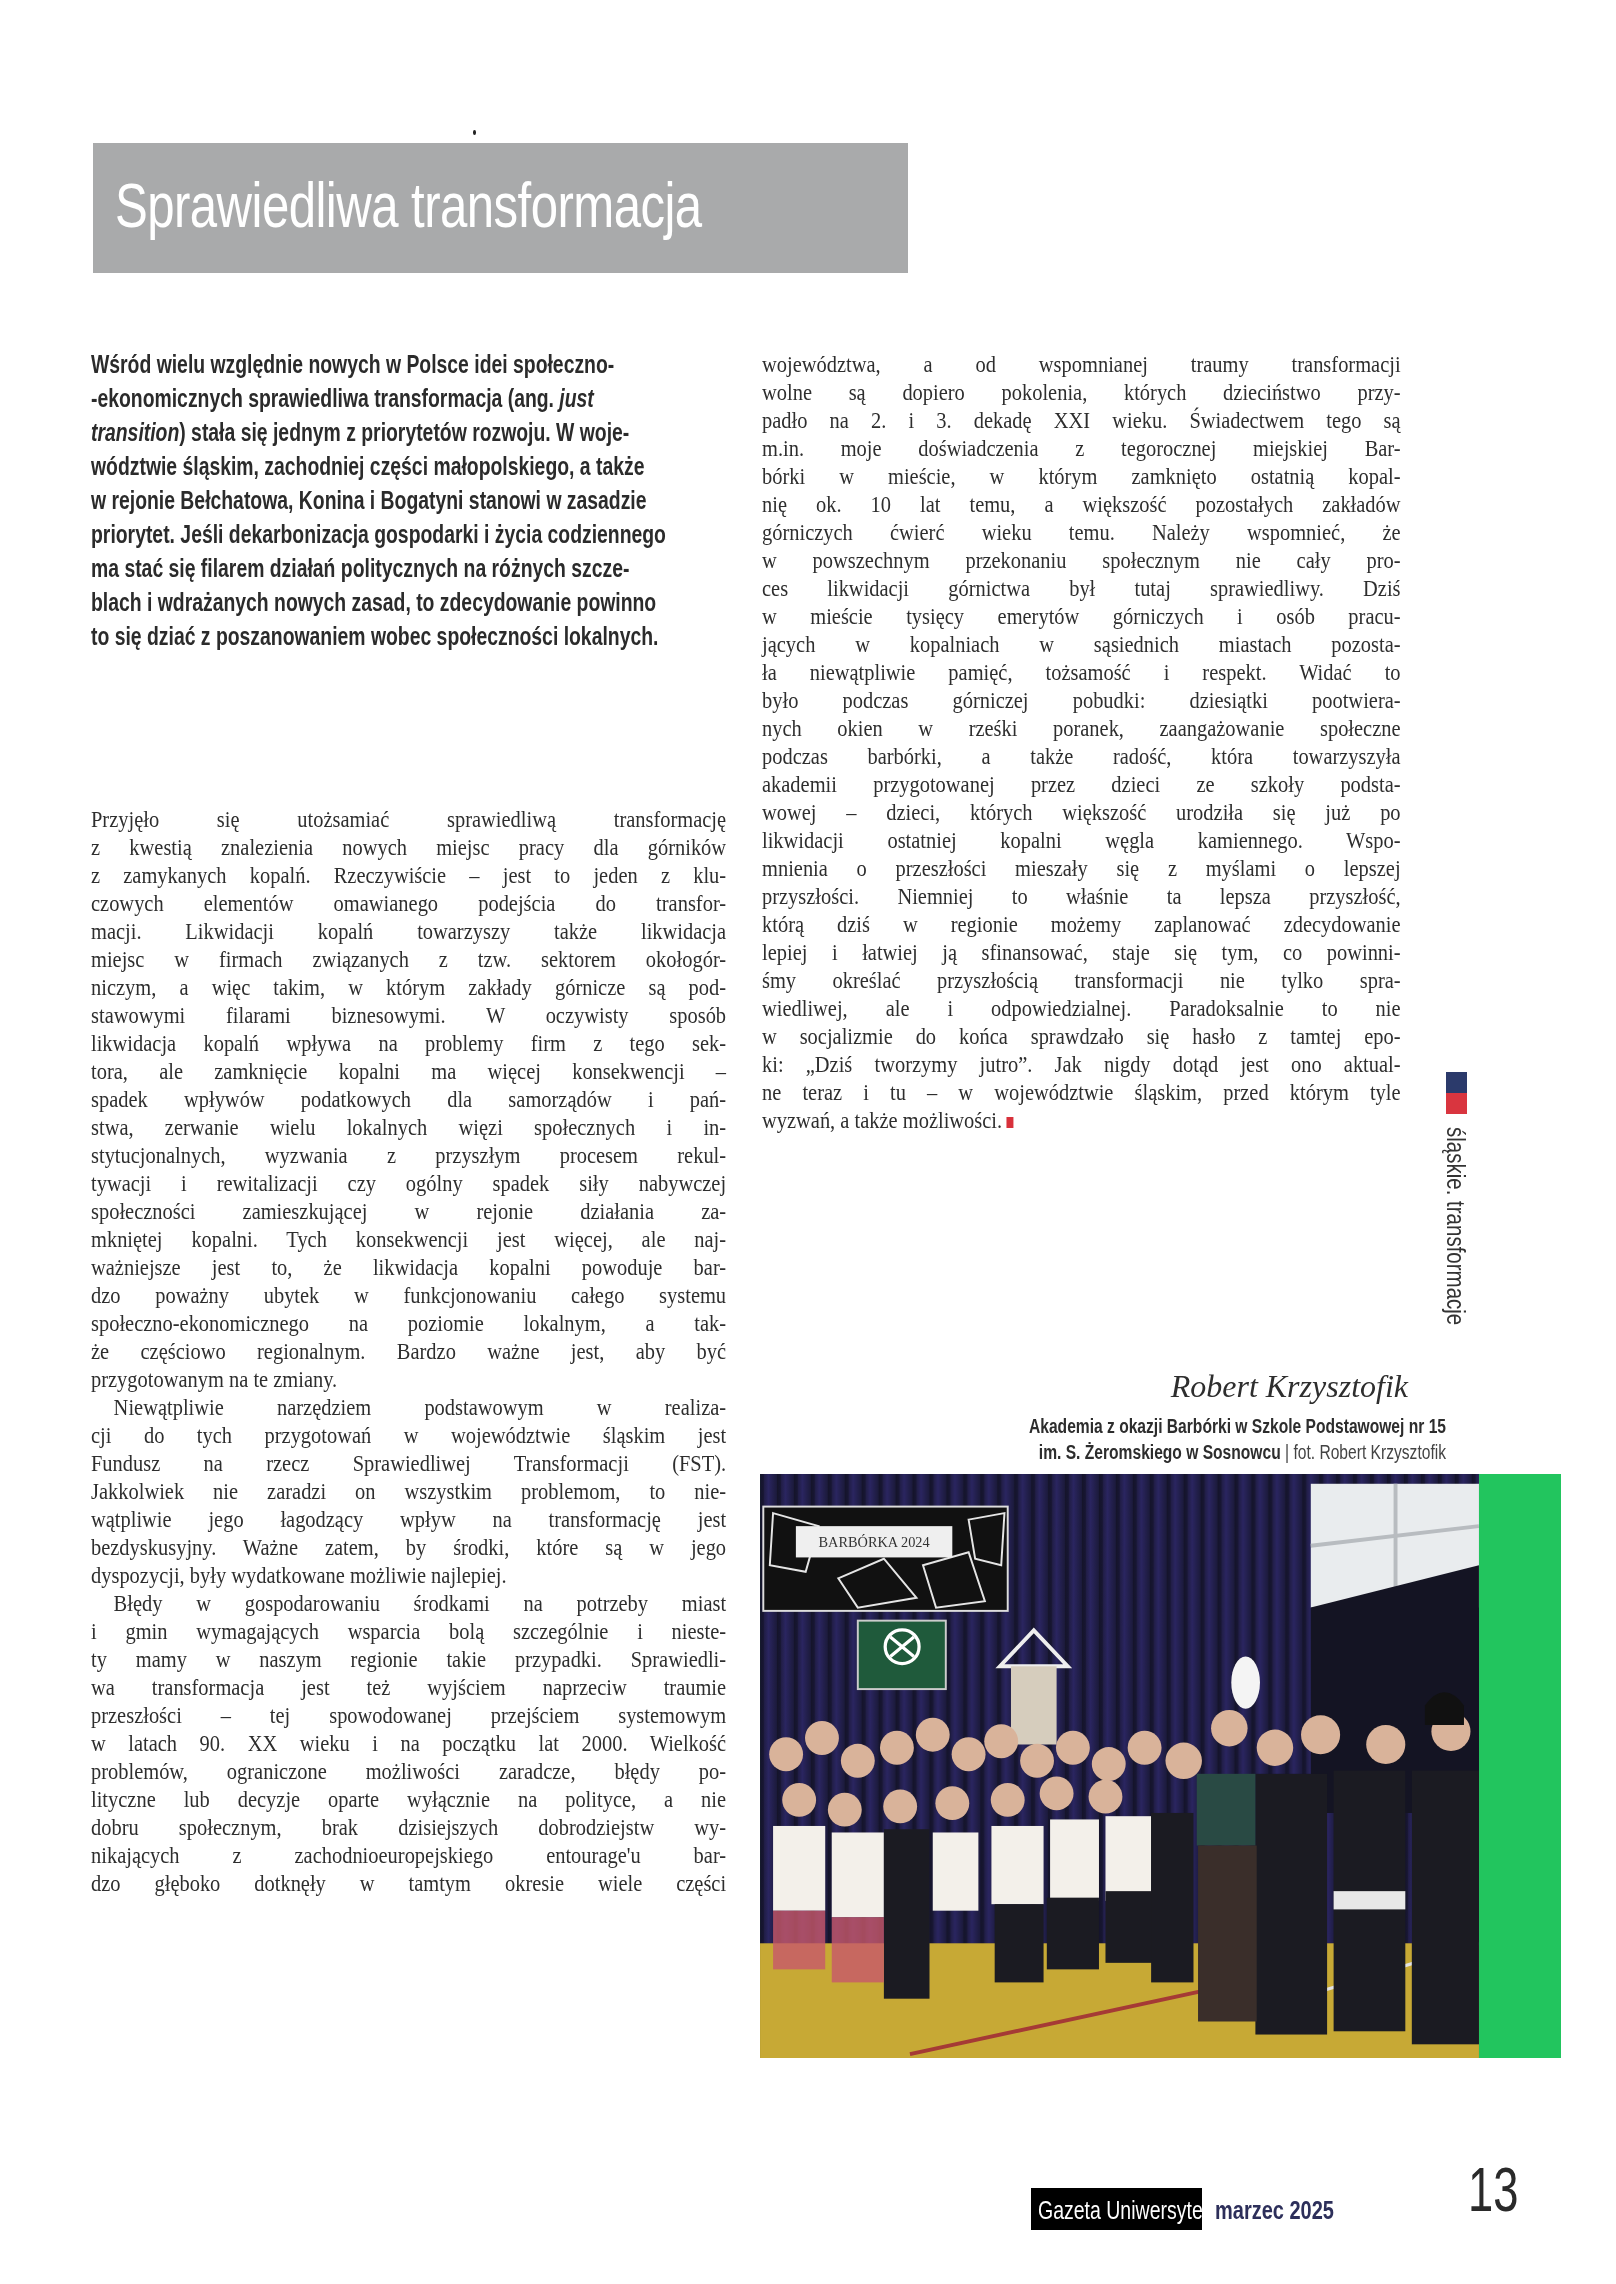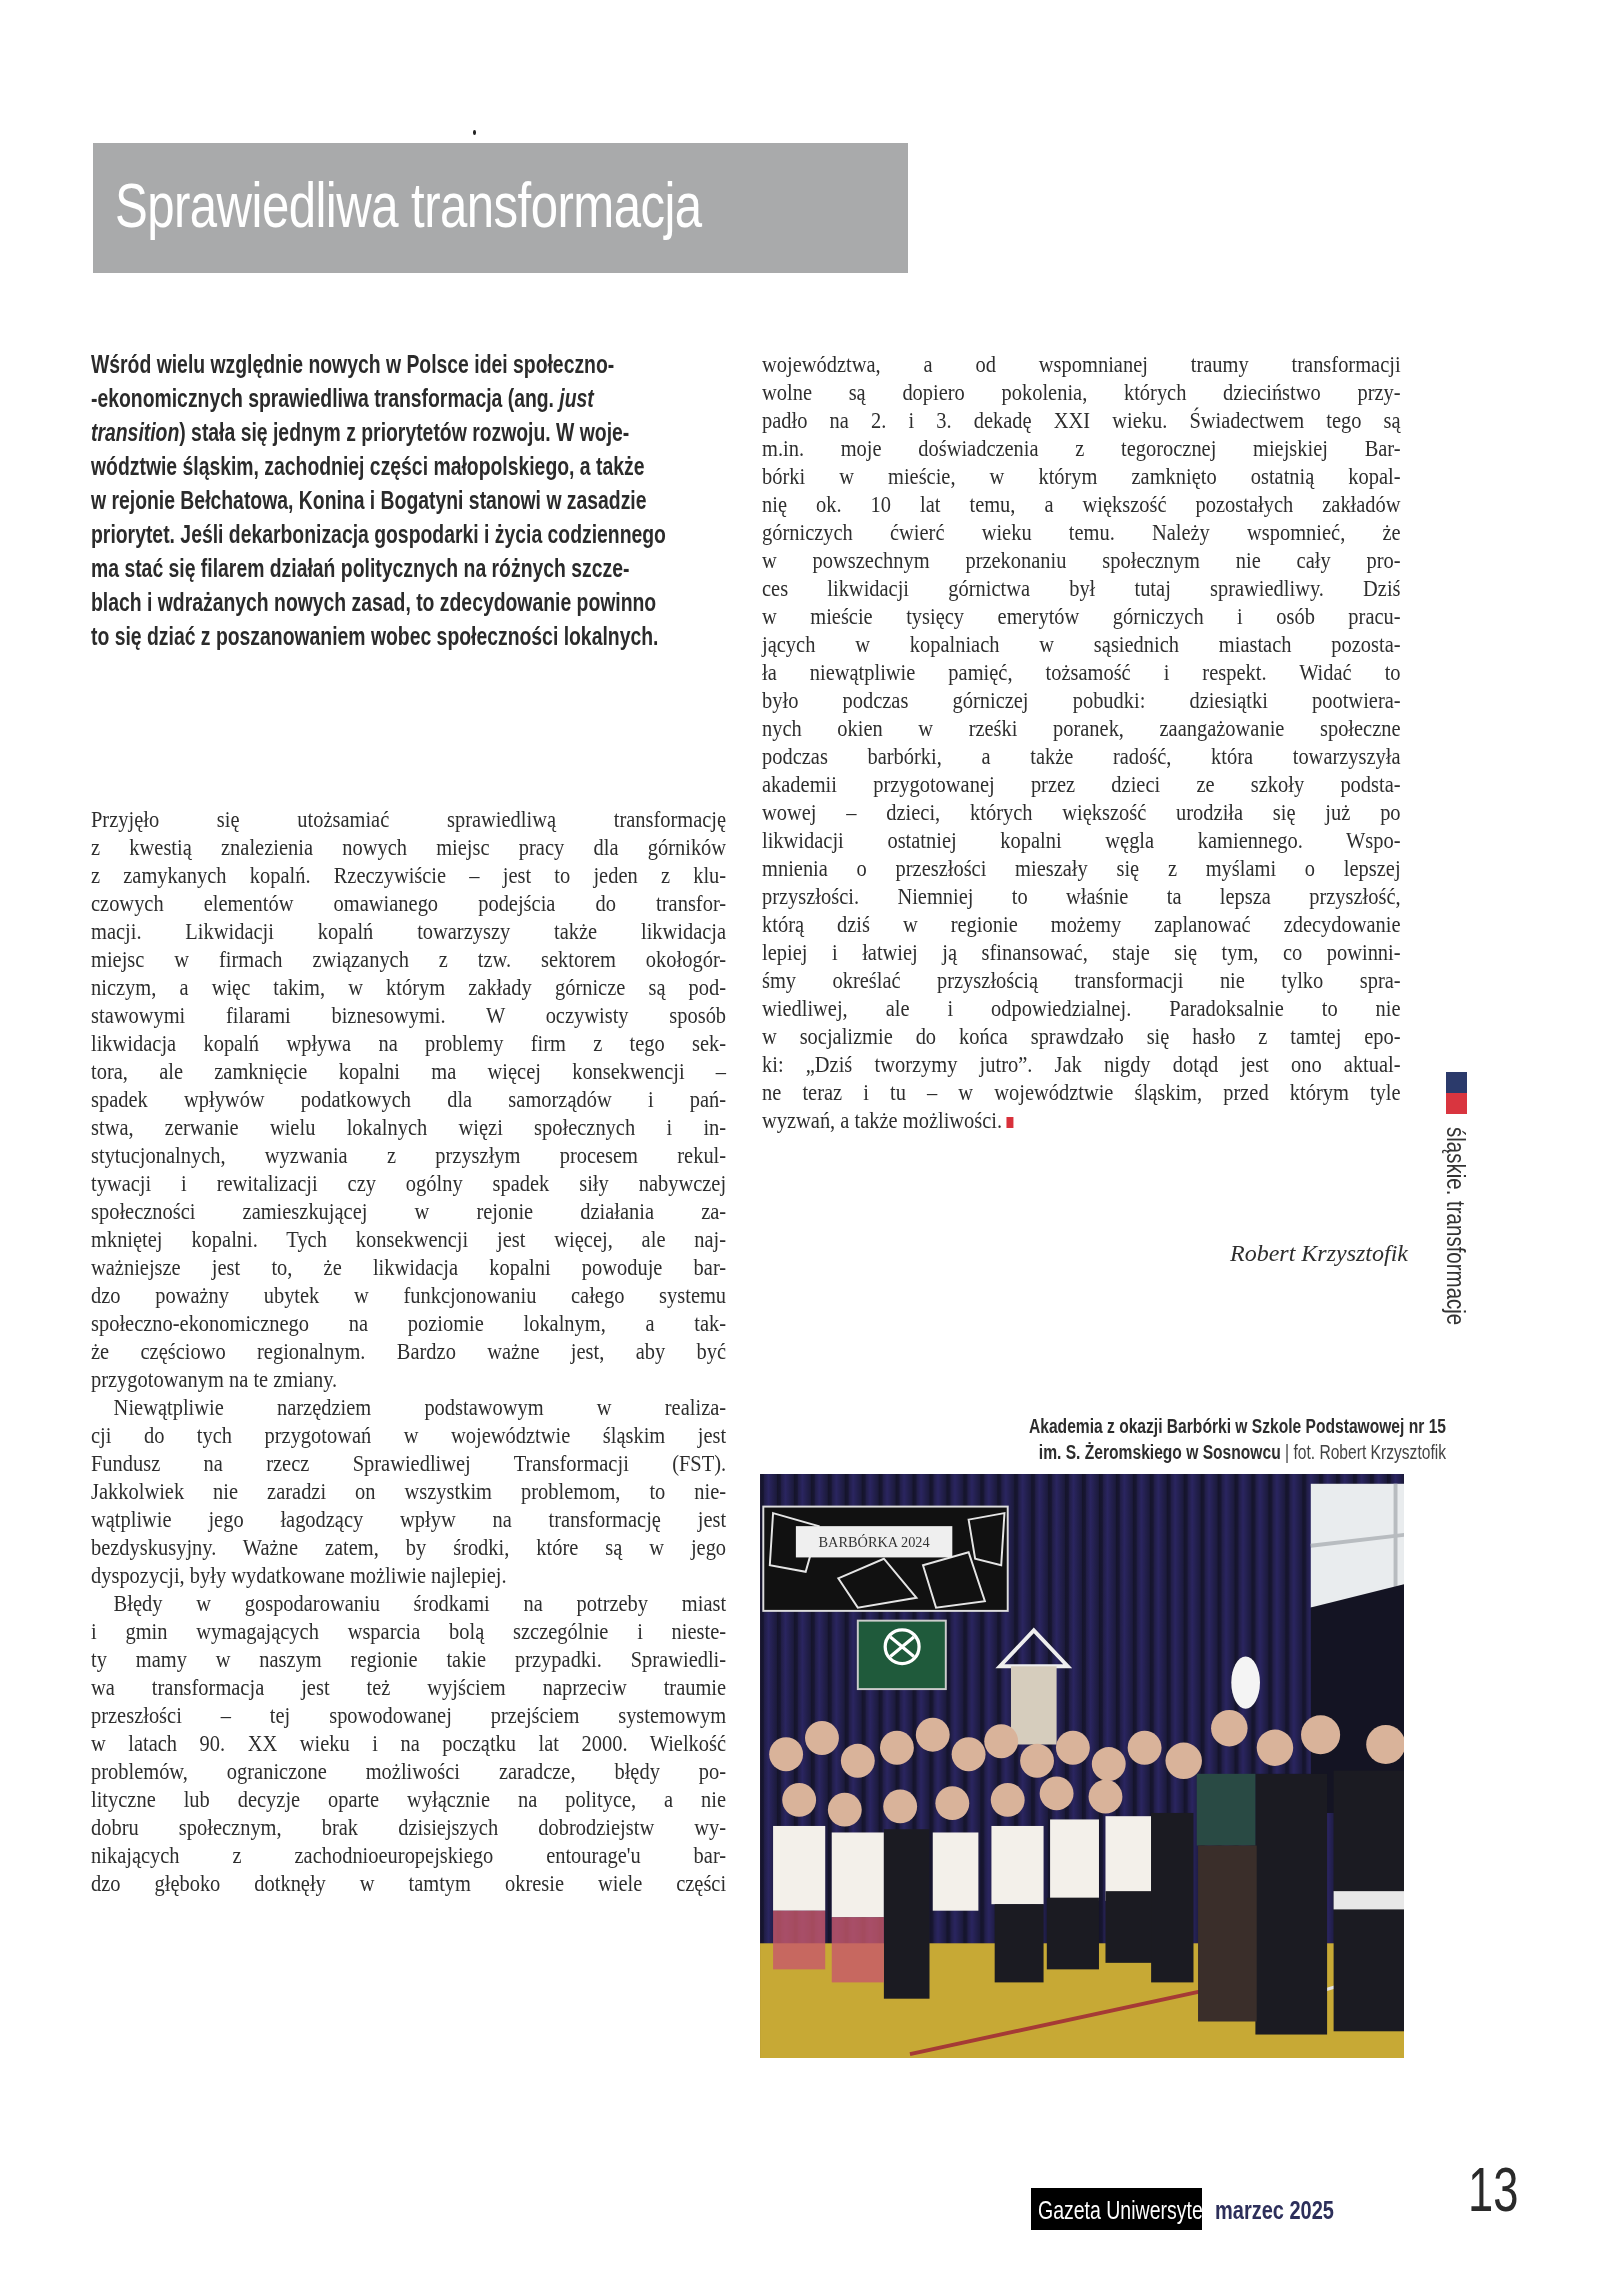--- a/index.html
+++ b/index.html
@@ -18,35 +18,35 @@
 
   .col { font-family:"Liberation Serif", serif; font-size:23.5px; line-height:28px; color:#2e2e2e; }
   .col .line { display:block; white-space:nowrap; text-align:justify; text-align-last:justify; }
   .col .line.last { text-align-last:left; }
   .col .line.indent { padding-left:26px; }
   .col-left { left:91px; top:805px; width:730px; transform:scaleX(0.87); transform-origin:left top; }
   .col-right { left:762px; top:350px; width:734px; transform:scaleX(0.87); transform-origin:left top; }
 
   .endmark { display:inline-block; width:7.8px; height:10.4px; background:#d8313b; margin-left:5.2px; vertical-align:middle; }
 
-  .signature { left:1108px; top:1240px; width:300px; text-align:right; font-family:"Liberation Serif", serif; font-style:italic; font-size:24px; color:#2e2e2e; }
+  .signature { left:1108px; top:1368px; width:300px; text-align:right; font-family:"Liberation Serif", serif; font-style:italic; font-size:32px; color:#2e2e2e; }
 
   .side-mark { left:1446px; top:1072px; width:21px; height:42px; }
   .side-mark .top { height:21px; background:#2b3a6b; }
   .side-mark .bot { height:21px; background:#d9353f; }
   .side-label { left:1427px; top:1127px; width:52px; height:209px; }
   .side-label span { position:absolute; left:26px; top:0; transform-origin:left top; transform:rotate(90deg) translateY(-17px) scaleX(0.82);
     font-family:"Liberation Sans", sans-serif; font-size:25px; color:#333; white-space:nowrap; }
 
   .caption { left:860px; top:1413px; width:586px; text-align:right; font-family:"Liberation Sans", sans-serif; font-weight:bold;
     font-size:20px; line-height:26px; color:#2d2d2d; }
   .caption .line { display:block; white-space:nowrap; transform:scaleX(0.78); transform-origin:right top; }
   .caption .credit { font-weight:normal; color:#444; }
 
-  .photo { left:760px; top:1474px; width:644px; height:584px; overflow:hidden; background:#f9a8d4; }
+  .photo { left:760px; top:1474px; width:801px; height:584px; overflow:hidden; background:#22c55e; }
   .photo svg { display:block; }
 
   .footer-brand { left:1031px; top:2188px; width:171px; height:42px; background:#000000; }
   .footer-brand span { position:absolute; left:6.5px; top:7.8px; font-family:"Liberation Sans", sans-serif; font-size:25px; color:#fff;
     white-space:nowrap; transform:scaleX(0.78); transform-origin:left top; }
   .footer-date { left:1215px; top:2196px; font-family:"Liberation Sans", sans-serif; font-weight:bold; font-size:25px; color:#2d2f5a;
     white-space:nowrap; transform:scaleX(0.8); transform-origin:left top; }
   .page-number { left:1468px; top:2158px; font-family:"Liberation Sans", sans-serif; font-size:63px; color:#2a2a2a;
     transform:scaleX(0.72); transform-origin:left top; line-height:1; }
 </style>

